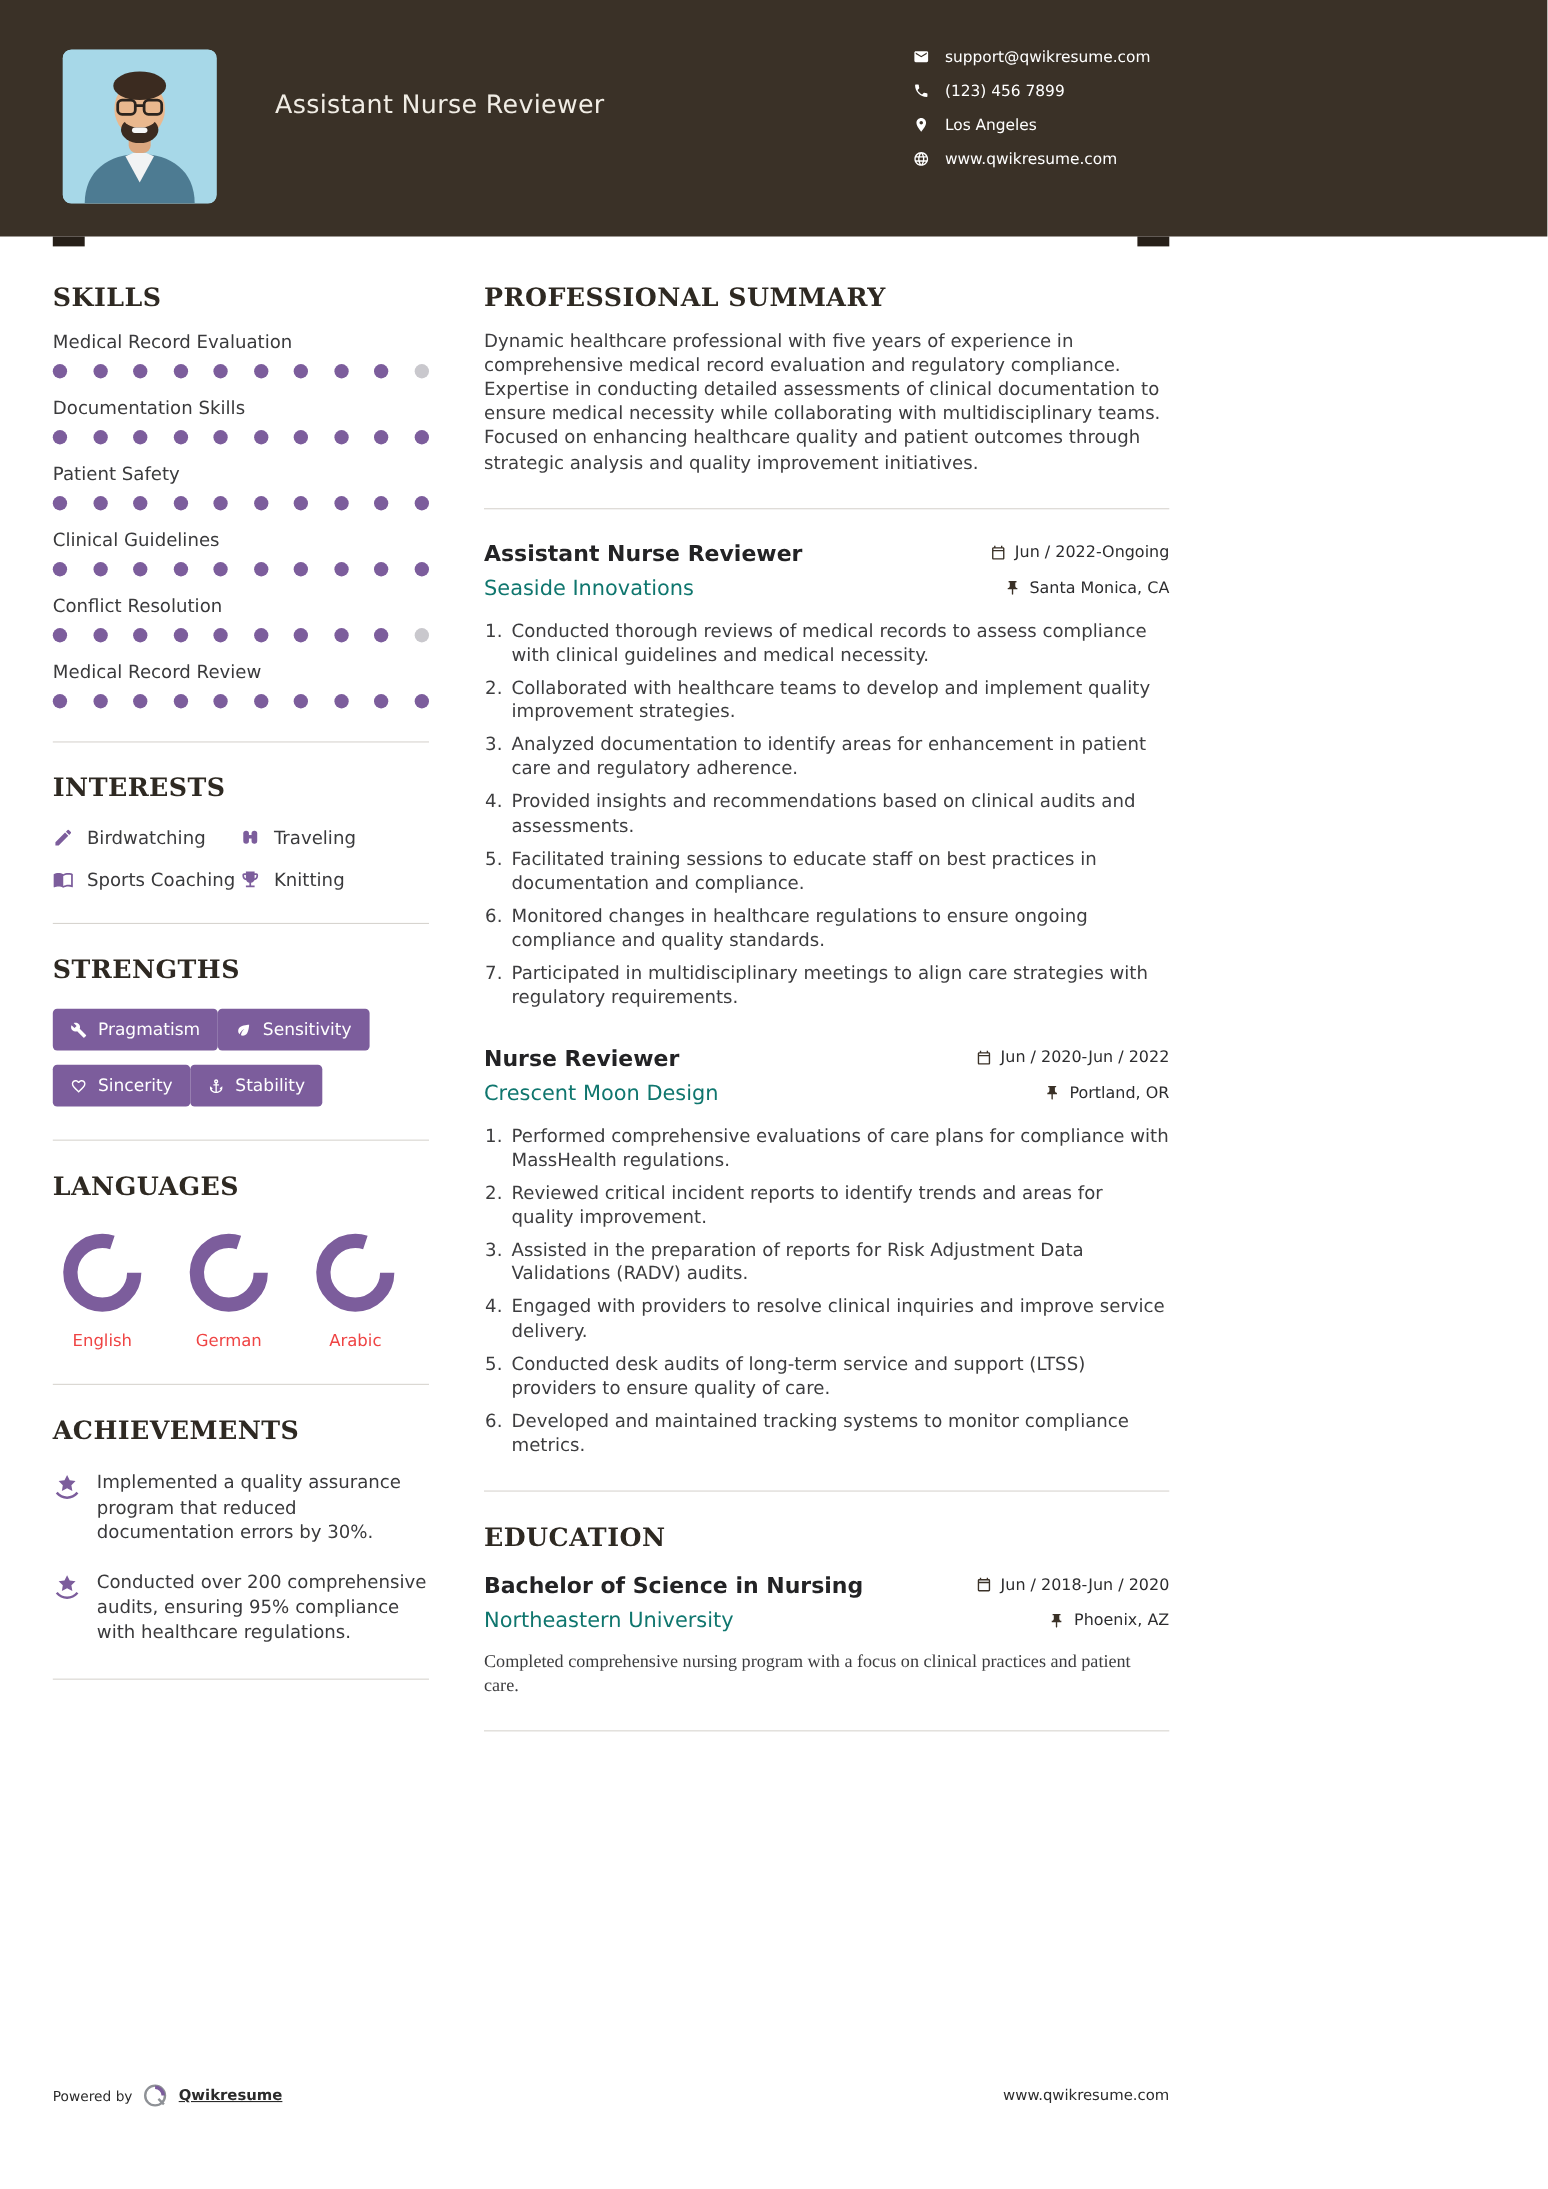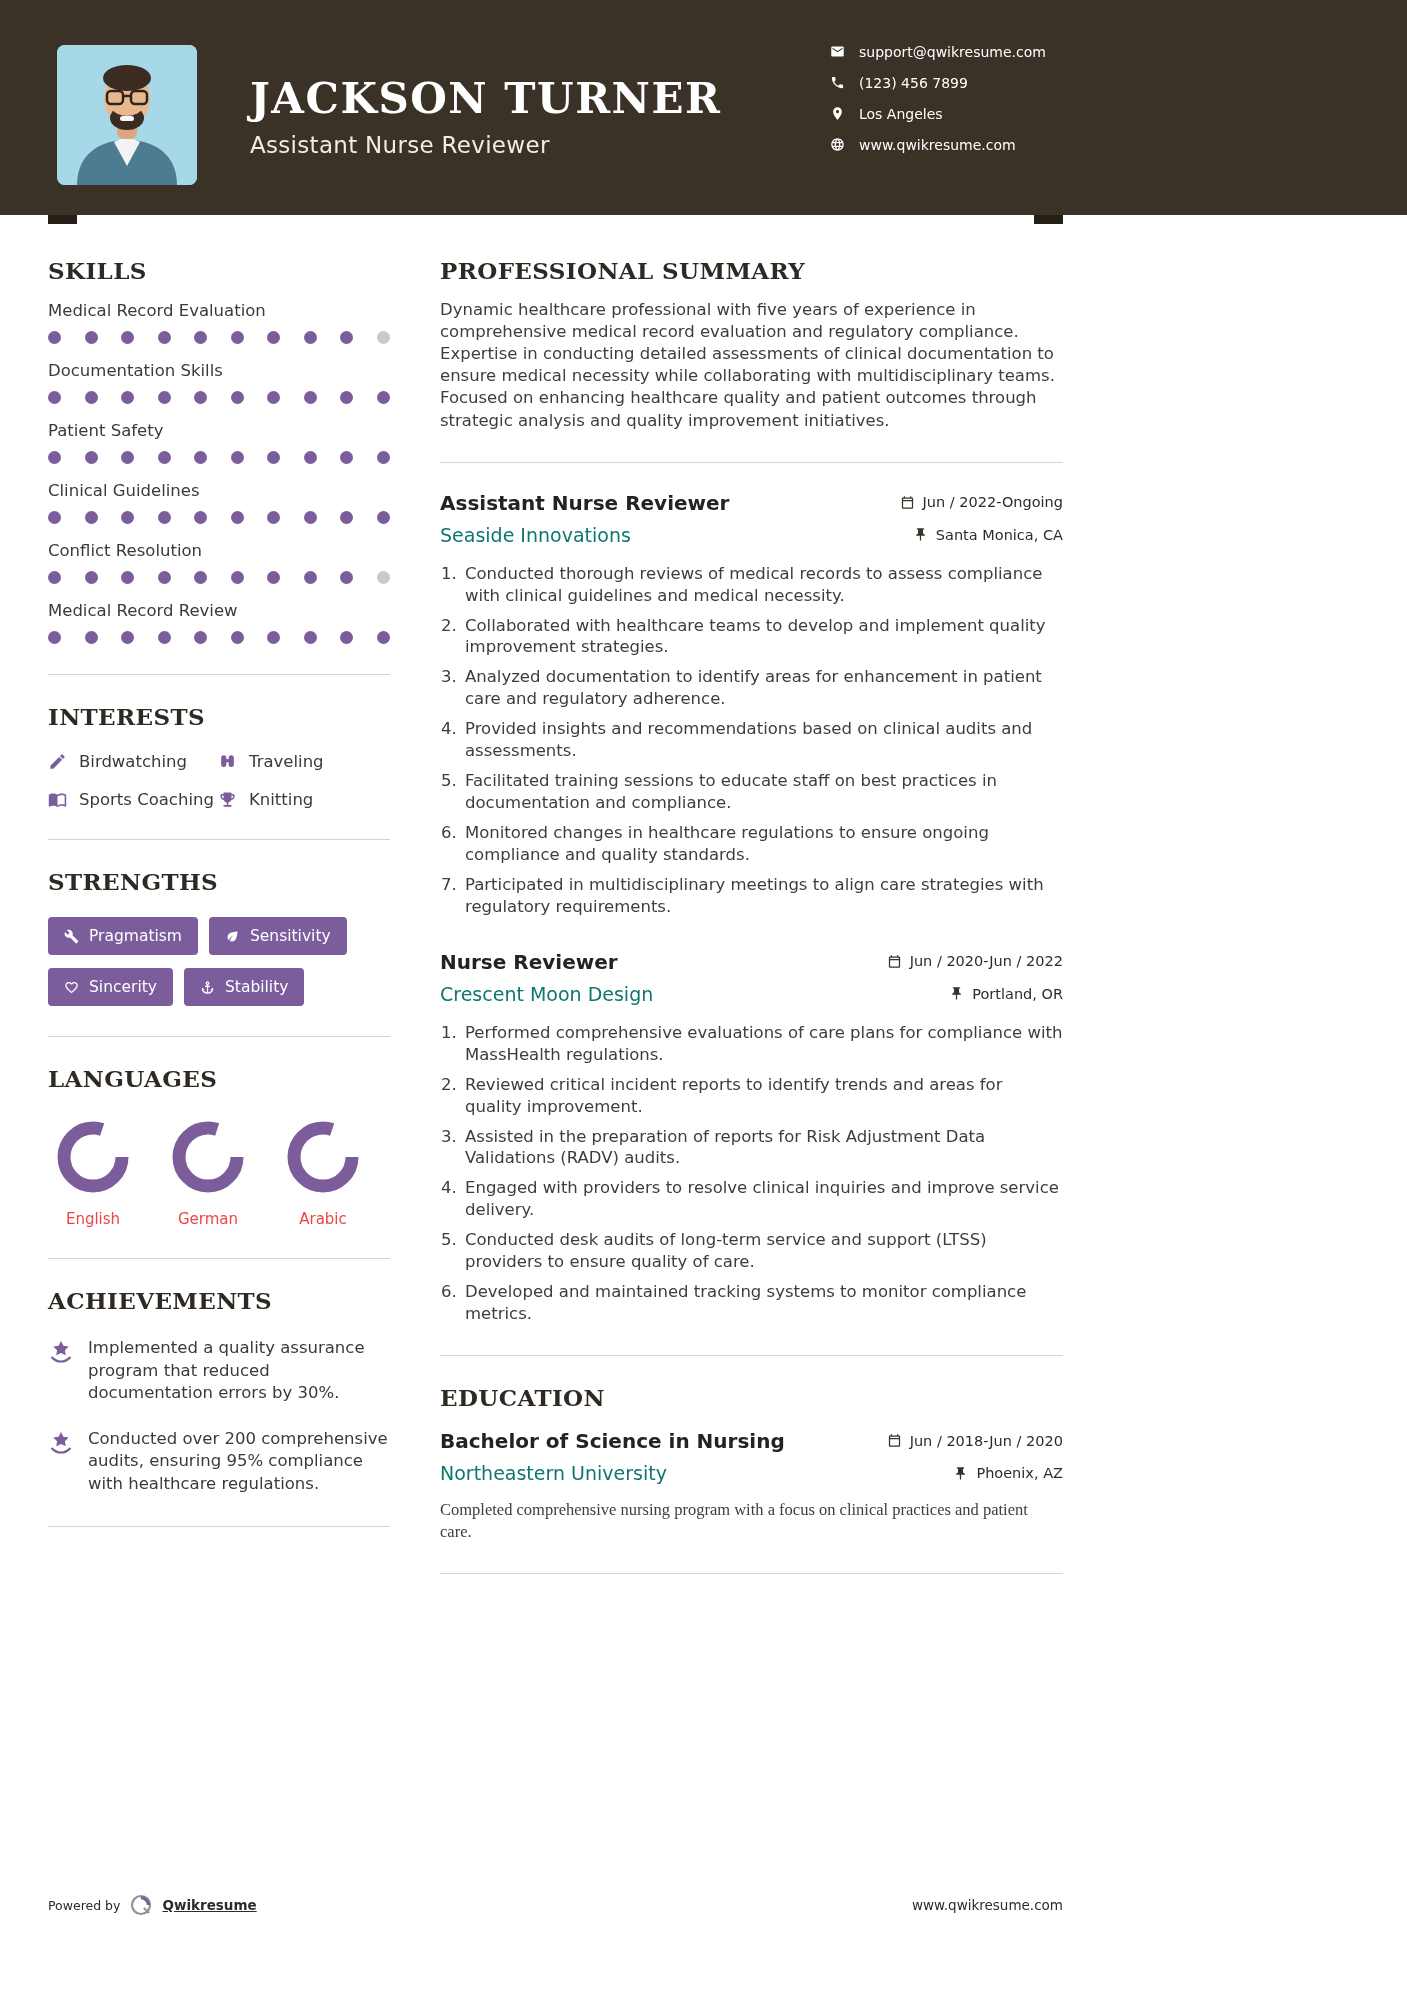--- a/index.html
+++ b/index.html
@@ -31,21 +31,21 @@
   .dots{display:flex;justify-content:space-between;}
   .dot{width:13px;height:13px;border-radius:50%;background:#c9c8cd;}
   .dot.filled{background:#7c5d9c;}
 
   
   .int-grid{display:grid;grid-template-columns:170px 1fr;row-gap:19px;margin-top:22px;}
   .int{display:flex;align-items:center;gap:12px;font-size:16.5px;color:#3a3a3c;}
   .int svg{width:19px;height:19px;fill:#7c5d9c;flex:none;}
 
   
-  .badges{display:flex;flex-wrap:wrap;gap:13px 11px;margin-top:22px;}
+  .badges{display:flex;flex-wrap:wrap;gap:13px 0;margin-top:22px;}
   .badge{display:inline-flex;align-items:center;gap:10px;background:#7c5d9c;color:#fff;font-size:15.5px;padding:10px 16px;border-radius:4px;}
   .badge svg{width:15px;height:15px;fill:#fff;flex:none;}
 
   
   .langs{display:flex;gap:37px;margin-top:26px;padding-left:6px;}
   .lang{width:78px;text-align:center;}
   .lang-name{margin-top:10px;font-size:15px;color:#ef4444;}
 
   
   .ach{display:flex;gap:14px;margin-top:23px;}
@@ -91,21 +91,20 @@
         <ellipse cx="70" cy="62" rx="15" ry="9" fill="#eab88e"></ellipse>
         <rect x="63" y="71" width="14" height="5" rx="2.5" fill="#f7f7f7"></rect>
         <g fill="none" stroke="#2c241e" stroke-width="2.5">
           <rect x="50" y="46" width="16" height="13" rx="4"></rect>
           <rect x="74" y="46" width="16" height="13" rx="4"></rect>
           <path d="M66 51h8"></path>
         </g>
       </svg>
     </div>
     <div class="ident">
-      <h1 class="name">JACKSON TURNER</h1>
       <div class="subtitle">Assistant Nurse Reviewer</div>
     </div>
     <ul class="contact">
       <li>
         <svg viewBox="0 0 24 24">
             <path d="M20 4H4c-1.1 0-2 .9-2 2v12c0 1.1.9 2 2 2h16c1.1 0 2-.9 2-2V6c0-1.1-.9-2-2-2zm0 4l-8 5-8-5V6l8 5 8-5v2z"></path>
           </svg>
         <span>support@qwikresume.com</span>
       </li>
       <li>

